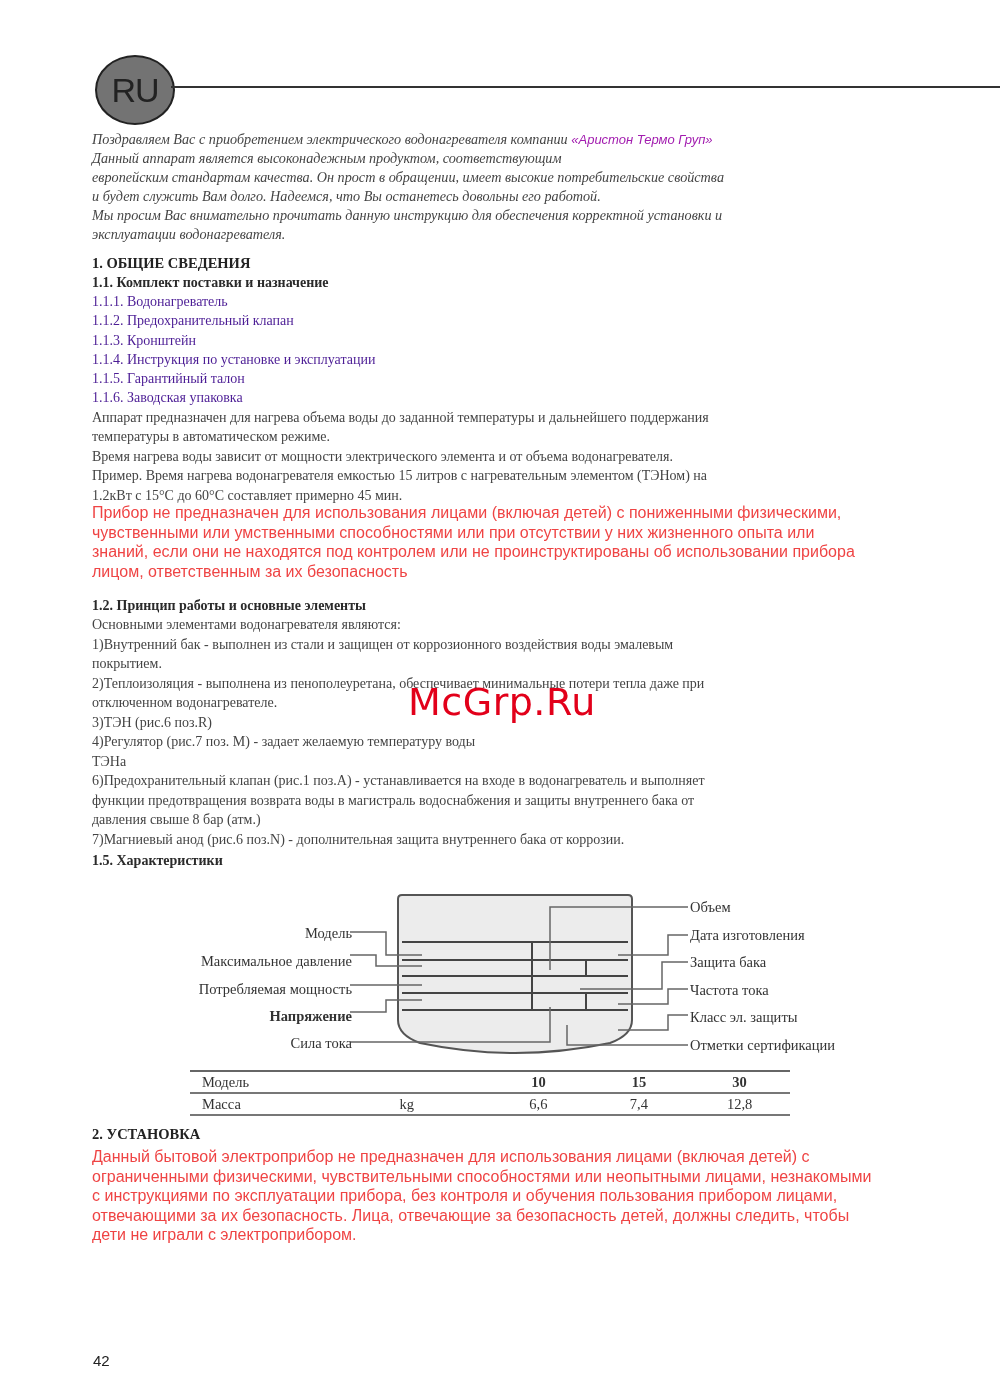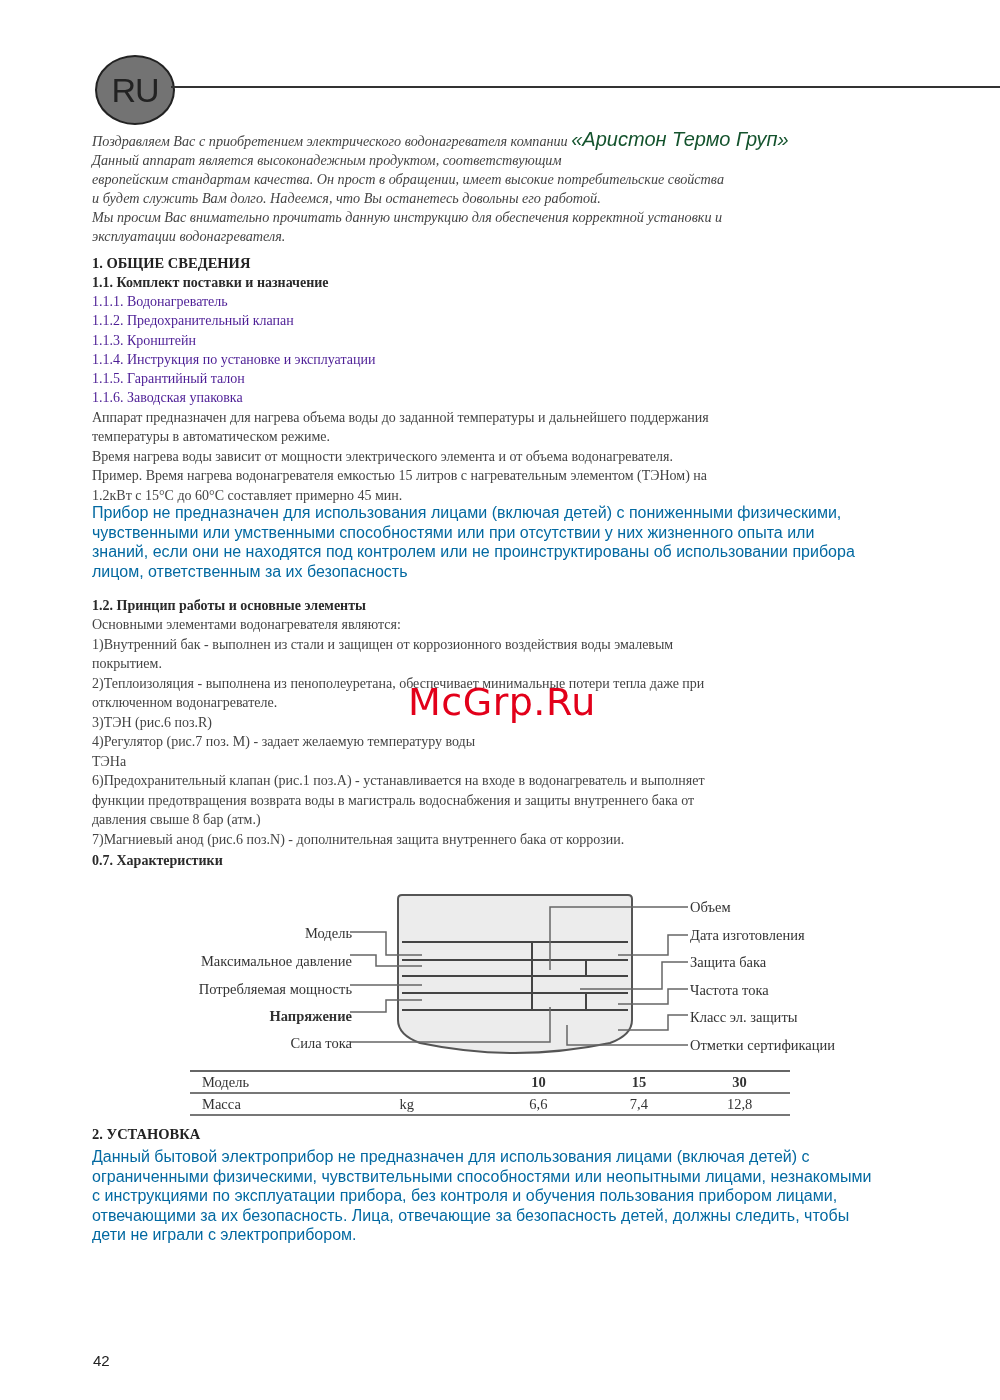--- a/index.html
+++ b/index.html
@@ -6,29 +6,29 @@
   body { width: 1000px; height: 1400px; position: relative; overflow: hidden; color: #1a1a1a; }
   .serif { font-family: "Liberation Serif", "DejaVu Serif", serif; }
 
   
   .lang-badge { position: absolute; left: 95px; top: 55px; width: 76px; height: 66px; border: 2px solid #222; border-radius: 50%;
     display: flex; align-items: center; justify-content: center; font-family: "Liberation Sans", sans-serif; font-size: 34px; letter-spacing: -1px; color: #222; background: #737373; }
   .header-rule { position: absolute; left: 171px; top: 86px; width: 829px; height: 2px; background: #333; }
 
   .block { position: absolute; left: 92px; width: 830px; }
   .intro { top: 130px; font-style: italic; font-size: 14.2px; line-height: 19px; color: #444; }
-  .intro .brand { font-family: "Liberation Sans", sans-serif; font-style: italic; color: #14532d; font-size: 20px; }
+  .intro .brand { font-family: "Liberation Sans", sans-serif; font-style: italic; color: #a21caf; font-size: 13px; }
   .line { white-space: nowrap; }
 
   .h1 { font-weight: bold; font-size: 14.5px; color: #222; line-height: 19px; }
   .h2 { font-weight: bold; font-size: 14px; color: #2a2a2a; line-height: 19px; }
   .item { font-size: 14px; color: #4c1d95; line-height: 19.3px; }
   .par { font-size: 14px; color: #444; line-height: 19.5px; }
 
-  .sans-par { font-family: "Liberation Sans", sans-serif; font-size: 16px; line-height: 19.5px; color: #0369a1; }
+  .sans-par { font-family: "Liberation Sans", sans-serif; font-size: 16px; line-height: 19.5px; color: #ef4444; }
 
   .watermark { position: absolute; left: 408px; top: 680px; font-family: "DejaVu Sans", sans-serif; font-size: 38px; color: #e2001a; letter-spacing: 0.5px; }
 
   
   .diagram { position: absolute; left: 140px; top: 885px; width: 760px; height: 180px; }
   .diagram svg { position: absolute; left: 0; top: 0; }
   .lbl { position: absolute; font-family: "Liberation Serif", serif; font-size: 14.5px; color: #333; white-space: nowrap; line-height: 16px; }
   .lbl.left { text-align: right; }
 
   
@@ -88,21 +88,21 @@
   <div class="par line">покрытием.</div>
   <div class="par line">2)Теплоизоляция - выполнена из пенополеуретана, обеспечивает минимальные потери тепла даже при</div>
   <div class="par line">отключенном водонагревателе.</div>
   <div class="par line">3)ТЭН (рис.6 поз.R)</div>
   <div class="par line">4)Регулятор (рис.7 поз. M) - задает желаемую температуру воды</div>
   <div class="par line">ТЭНа</div>
   <div class="par line">6)Предохранительный клапан (рис.1 поз.A) - устанавливается на входе в водонагреватель и выполняет</div>
   <div class="par line">функции предотвращения возврата воды в магистраль водоснабжения и защиты внутреннего бака от</div>
   <div class="par line">давления свыше 8 бар (атм.)</div>
   <div class="par line">7)Магниевый анод (рис.6 поз.N) - дополнительная защита внутреннего бака от коррозии.</div>
-  <div class="h2" style="margin-top:2px;">0.7. Характеристики</div>
+  <div class="h2" style="margin-top:2px;">1.5. Характеристики</div>
 </div>
 
 <div class="watermark">McGrp.Ru</div>
 
 <div class="diagram">
   <svg width="760" height="180">
 
     <path d="M258 14 Q258 10 262 10 L488 10 Q492 10 492 14 L492 135 Q492 150 470 158 Q375 178 280 158 Q258 150 258 135 Z" fill="#ececec" stroke="#555" stroke-width="2"></path>
 
     <g stroke="#444" stroke-width="2">

